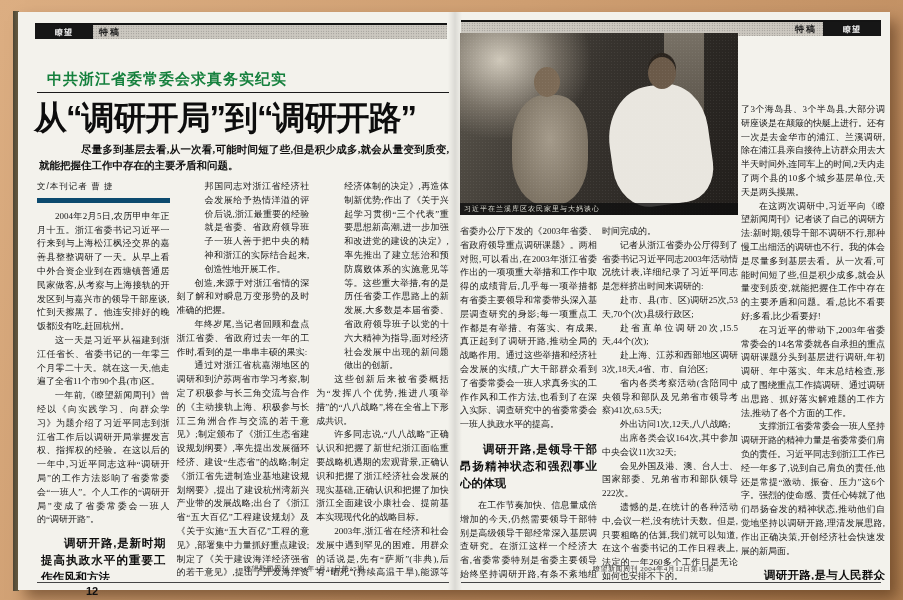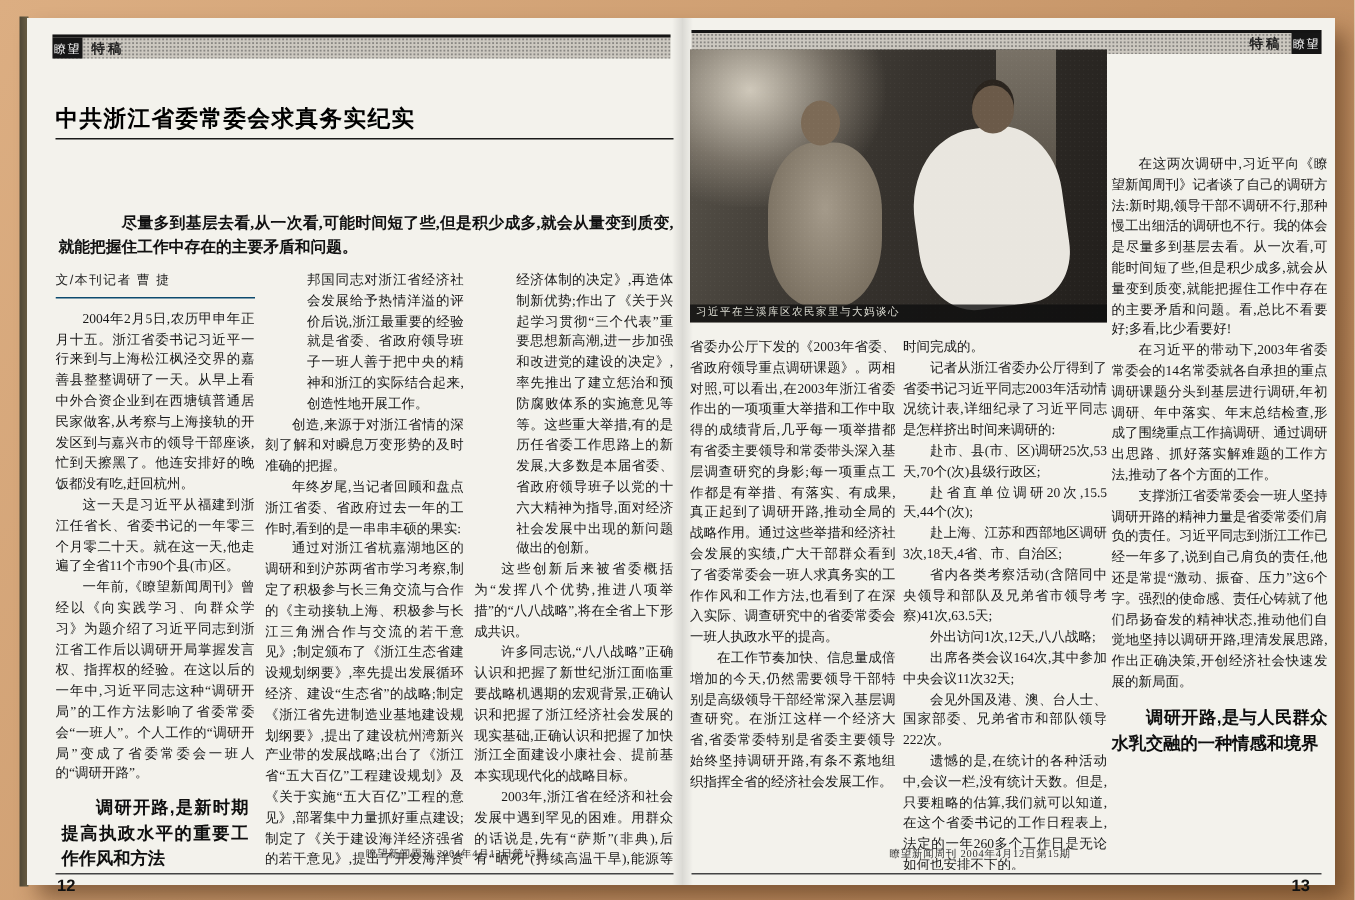--- a/index.html
+++ b/index.html
@@ -22,44 +22,44 @@
   .page.right { left:437px; width:435px; }
 
   
   .hbar { position:absolute; height:16px; border-top:2px solid #141414;
     background-color:#ccc8c0;
     background-image:radial-gradient(rgba(70,70,70,.5) .5px, transparent .6px);
     background-size:2.5px 2.5px;
     display:flex; align-items:center; font-family:"Liberation Sans",sans-serif; }
   .hbar.l { left:17px; top:11px; width:412px; }
   .hbar.r { left:6px;  top:8px;  width:420px; justify-content:flex-end; }
-  .logobox { background:#161616; color:#f5f5f5; font-size:8px; font-weight:normal;
-    letter-spacing:1px; padding:2px 1px; height:14px; display:flex; align-items:center; }
+  .logobox { background:#161616; color:#f5f5f5; font-size:8px; font-weight:bold;
+    letter-spacing:1px; padding:2px 20px; height:14px; display:flex; align-items:center; }
   .seclabel { font-size:9px; font-weight:bold; color:#222; margin:0 6px; letter-spacing:2px; }
 
   
-  .kicker { position:absolute; left:19px; top:58px; font-family:"Liberation Sans",sans-serif;
-    font-size:15px; font-weight:bold; color:#000000; letter-spacing:1px; }
+  .kicker { position:absolute; left:29px; top:58px; font-family:"Liberation Sans",sans-serif;
+    font-size:15px; font-weight:bold; color:#15803d; letter-spacing:1px; }
   .kicker-rule { position:absolute; left:19px; top:80px; width:412px; height:1px; background:#1a1a1a; }
   .title { position:absolute; left:16px; top:84px; width:418px;
     font-family:"Liberation Sans",sans-serif; font-size:33px; font-weight:900;
     color:#0d0d0d; letter-spacing:-1px; white-space:nowrap; }
   .lead { position:absolute; left:21px; top:130px; width:410px;
     font-size:10.5px; font-weight:bold; line-height:15.5px; color:#111;
     text-align:justify; text-indent:4em; }
 
   
   .cols { position:absolute; left:19px; top:168px; width:412px; height:400px;
     display:flex; gap:7px; }
   .col { width:132.6px; height:100%; overflow:hidden; font-size:9px; line-height:13.8px;
     color:#181818; text-align:justify; }
   .col p { text-indent:2em; }
   .col p.cont { text-indent:0;margin-left:28px; }
   .byline { font-size:8.5px; letter-spacing:1px; color:#222; padding-bottom:4px;
-    border-bottom:1px solid #0c4a6e; margin-bottom:7px; font-family:"Liberation Sans",sans-serif; }
+    border-bottom:5px solid #0c4a6e; margin-bottom:7px; font-family:"Liberation Sans",sans-serif; }
   .subhead { font-family:"Liberation Sans",sans-serif; font-size:11.5px; font-weight:bold;
     line-height:17px; color:#0e0e0e; text-indent:2em; margin:8px 4px 6px; }
 
   
   .rcol { position:absolute; overflow:hidden; font-size:9px; line-height:13.8px;
     color:#181818; text-align:justify; }
   .rcol p { text-indent:2em; }
   .rcol p.cont { text-indent:0; }
   .rcol .subhead { margin:9px 0 7px; }
   .rcol1 { left:5px;  top:213px; width:137px; height:355px; }
@@ -86,40 +86,41 @@
     background-size:3px 3px; }
   .caption { position:absolute; left:0; right:0; bottom:0; height:12px;
     background:rgba(15,15,15,.8); color:#dcdcd2; font-size:7px; line-height:12px;
     padding-left:4px; font-family:"Liberation Sans",sans-serif; letter-spacing:1px; }
 
   
   .foot-rule { position:absolute; top:570px; height:1px; background:#444; }
   .foot-rule.l { left:19px; width:412px; }
   .foot-rule.r { left:6px; width:420px; }
   .pageno { position:absolute; top:573px; font-family:"Liberation Sans",sans-serif;
-    font-size:11px; font-weight:bold; color:#111; }
+    font-size:11px; font-weight:bold; color:#111;margin-left:48px; }
   .pageno.l { left:20px; } .pageno.r { left:406px; }
   .footline { position:absolute; top:552px; font-size:7px; color:#333; letter-spacing:.5px; }
   .footline.l { left:226px; } .footline.r { left:138px; }
 </style>
 </head>
 <body>
 
 <div class="page-edge"></div>
 
 <div class="spread">
 
   <div class="page left">
     <div class="hbar l">
       <span class="logobox">瞭望</span>
       <span class="seclabel">特稿</span>
     </div>
 
     <div class="kicker">中共浙江省委常委会求真务实纪实</div>
     <div class="kicker-rule"></div>
+    <div class="title">从“调研开局”到“调研开路”</div>
     <div class="lead">尽量多到基层去看,从一次看,可能时间短了些,但是积少成多,就会从量变到质变,就能把握住工作中存在的主要矛盾和问题。</div>
 
     <div class="cols">
       <div class="col">
         <div class="byline">文/本刊记者 曹 捷</div>
         <p>2004年2月5日,农历甲申年正月十五。浙江省委书记习近平一行来到与上海松江枫泾交界的嘉善县整整调研了一天。从早上看中外合资企业到在西塘镇普通居民家做客,从考察与上海接轨的开发区到与嘉兴市的领导干部座谈,忙到天擦黑了。他连安排好的晚饭都没有吃,赶回杭州。</p>
         <p>这一天是习近平从福建到浙江任省长、省委书记的一年零三个月零二十天。就在这一天,他走遍了全省11个市90个县(市)区。</p>
         <p>一年前,《瞭望新闻周刊》曾经以《向实践学习、向群众学习》为题介绍了习近平同志到浙江省工作后以调研开局掌握发言权、指挥权的经验。在这以后的一年中,习近平同志这种“调研开局”的工作方法影响了省委常委会“一班人”。个人工作的“调研开局”变成了省委常委会一班人的“调研开路”。</p>
         <div class="subhead">调研开路,是新时期提高执政水平的重要工作作风和方法</div>
 
@@ -156,39 +157,41 @@
       <div class="fig-left"></div>
       <div class="head-left"></div>
       <div class="shirt"></div>
       <div class="head-right"></div>
       <div class="grain"></div>
       <div class="caption">习近平在兰溪库区农民家里与大妈谈心</div>
     </div>
 
     <div class="rcol rcol1">
       <p class="cont">省委办公厅下发的《2003年省委、省政府领导重点调研课题》。两相对照,可以看出,在2003年浙江省委作出的一项项重大举措和工作中取得的成绩背后,几乎每一项举措都有省委主要领导和常委带头深入基层调查研究的身影;每一项重点工作都是有举措、有落实、有成果,真正起到了调研开路,推动全局的战略作用。通过这些举措和经济社会发展的实绩,广大干部群众看到了省委常委会一班人求真务实的工作作风和工作方法,也看到了在深入实际、调查研究中的省委常委会一班人执政水平的提高。</p>
+      <div class="subhead">调研开路,是领导干部昂扬精神状态和强烈事业心的体现</div>
       <p>在工作节奏加快、信息量成倍增加的今天,仍然需要领导干部特别是高级领导干部经常深入基层调查研究。在浙江这样一个经济大省,省委常委特别是省委主要领导始终坚持调研开路,有条不紊地组织指挥全省的经济社会发展工作。</p>
 
     </div>
 
     <div class="rcol rcol2">
       <p class="cont">时间完成的。</p>
       <p>记者从浙江省委办公厅得到了省委书记习近平同志2003年活动情况统计表,详细纪录了习近平同志是怎样挤出时间来调研的:</p>
       <p>赴市、县(市、区)调研25次,53天,70个(次)县级行政区;</p>
       <p>赴省直单位调研20次,15.5天,44个(次);</p>
       <p>赴上海、江苏和西部地区调研3次,18天,4省、市、自治区;</p>
       <p>省内各类考察活动(含陪同中央领导和部队及兄弟省市领导考察)41次,63.5天;</p>
       <p>外出访问1次,12天,八八战略;</p>
       <p>出席各类会议164次,其中参加中央会议11次32天;</p>
       <p>会见外国及港、澳、台人士、国家部委、兄弟省市和部队领导222次。</p>
       <p>遗憾的是,在统计的各种活动中,会议一栏,没有统计天数。但是,只要粗略的估算,我们就可以知道,在这个省委书记的工作日程表上,法定的一年260多个工作日是无论如何也安排不下的。</p>
 
     </div>
 
     <div class="rcol rcol3">
+      <p class="cont">了3个海岛县、3个半岛县,大部分调研座谈是在颠簸的快艇上进行。还有一次是去金华市的浦江、兰溪调研,除在浦江县亲自接待上访群众用去大半天时间外,连同车上的时间,2天内走了两个县的10多个城乡基层单位,天天是两头摸黑。</p>
       <p>在这两次调研中,习近平向《瞭望新闻周刊》记者谈了自己的调研方法:新时期,领导干部不调研不行,那种慢工出细活的调研也不行。我的体会是尽量多到基层去看。从一次看,可能时间短了些,但是积少成多,就会从量变到质变,就能把握住工作中存在的主要矛盾和问题。看,总比不看要好;多看,比少看要好!</p>
       <p>在习近平的带动下,2003年省委常委会的14名常委就各自承担的重点调研课题分头到基层进行调研,年初调研、年中落实、年末总结检查,形成了围绕重点工作搞调研、通过调研出思路、抓好落实解难题的工作方法,推动了各个方面的工作。</p>
       <p>支撑浙江省委常委会一班人坚持调研开路的精神力量是省委常委们肩负的责任。习近平同志到浙江工作已经一年多了,说到自己肩负的责任,他还是常提“激动、振奋、压力”这6个字。强烈的使命感、责任心铸就了他们昂扬奋发的精神状态,推动他们自觉地坚持以调研开路,理清发展思路,作出正确决策,开创经济社会快速发展的新局面。</p>
       <div class="subhead">调研开路,是与人民群众水乳交融的一种情感和境界</div>
 
     </div>
 
     <div class="foot-rule r"></div>
     <div class="footline r">瞭望新闻周刊 2004年4月12日第15期</div>
     <div class="pageno r">13</div>

